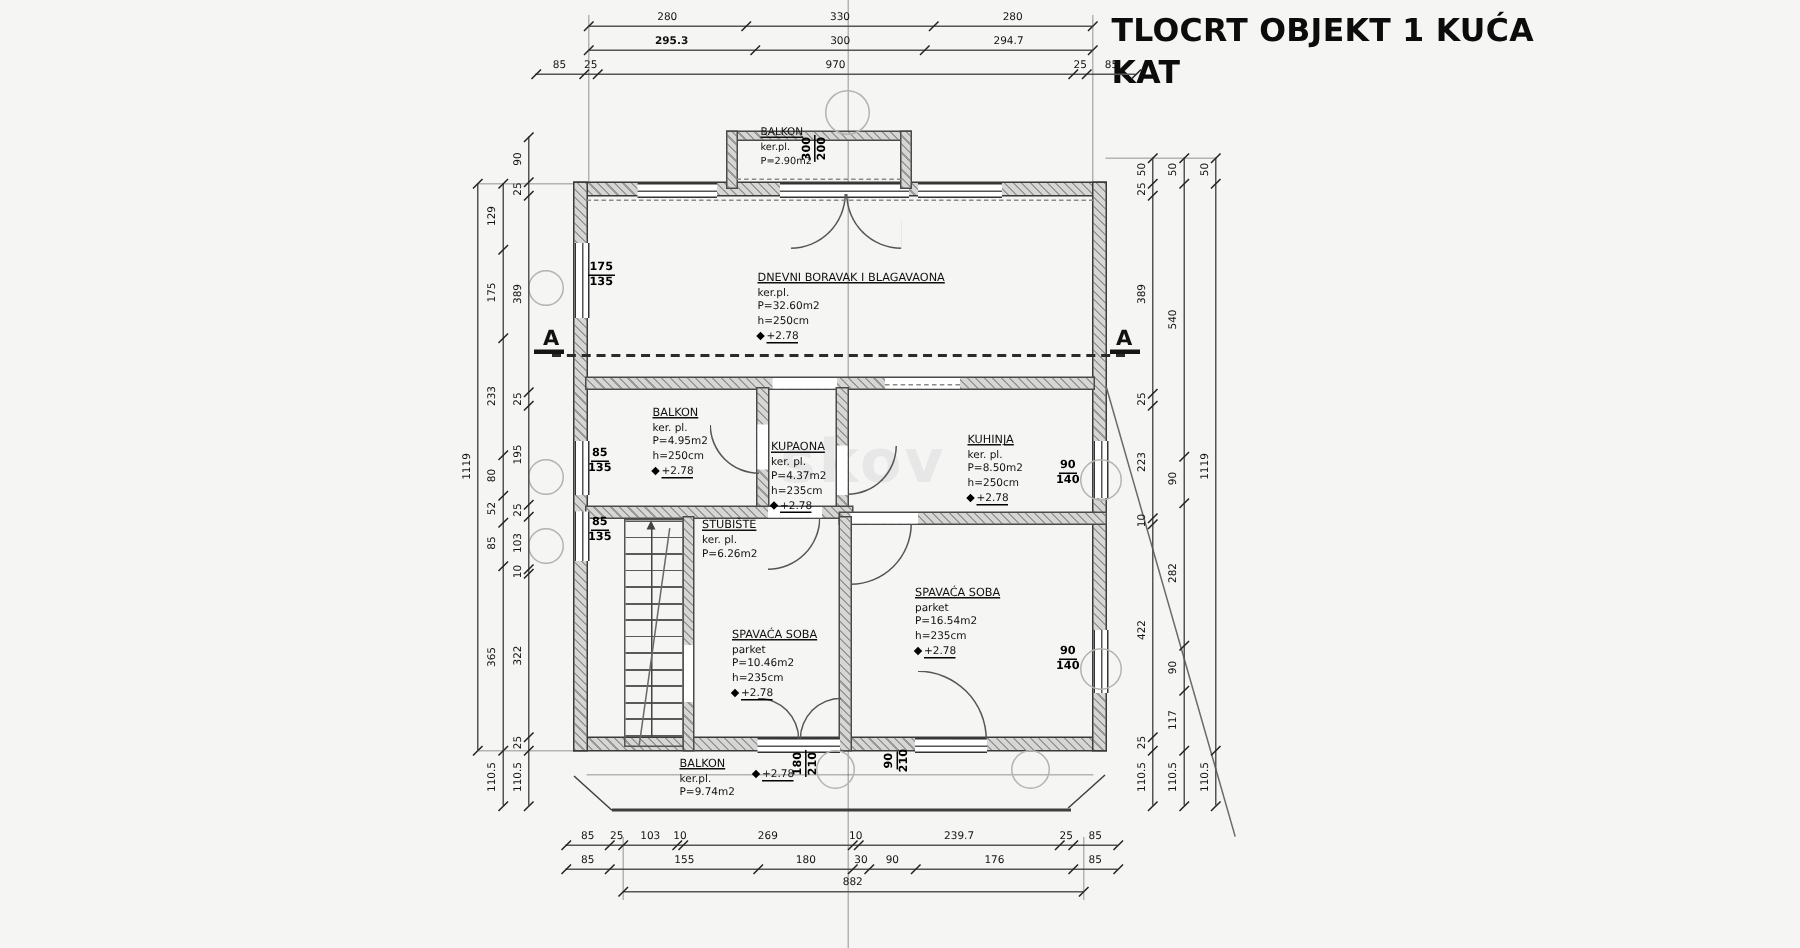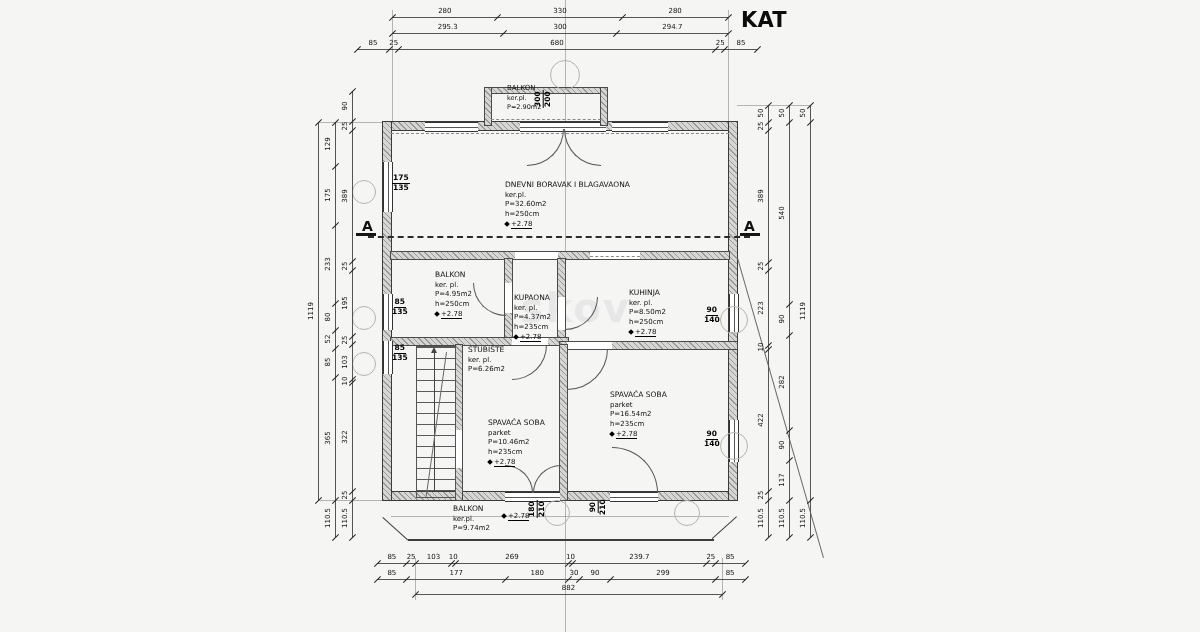--- a/index.html
+++ b/index.html
@@ -17,21 +17,21 @@
   .winv::after{content:"";position:absolute;top:0;bottom:0;left:50%;border-left:1px solid #555;}
   .gaph{position:absolute;height:8px;background:#fff;}
   
   .arc{position:absolute;}
   .arc-ctl{border-right:1px solid #555;border-bottom:1px solid #555;border-radius:0 0 100% 0;}
   .arc-ctr{border-left:1px solid #555;border-bottom:1px solid #555;border-radius:0 0 0 100%;}
   .arc-cbl{border-right:1px solid #555;border-top:1px solid #555;border-radius:0 100% 0 0;}
   .arc-cbr{border-left:1px solid #555;border-top:1px solid #555;border-radius:100% 0 0 0;}
   
   .room{position:absolute;font-size:7px;line-height:1.4;white-space:nowrap;color:#111;}
-  .rname{font-size:7.5px;}
+  .rname{font-size:7.5px;text-decoration:underline;}
   .rlevel .lvlmark{display:inline-block;width:4px;height:4px;background:#000;transform:rotate(45deg);margin-right:2px;}
   .rlevel span.lv{border-bottom:1px solid #000;}
   
   .frac{position:absolute;display:inline-flex;flex-direction:column;align-items:center;font-size:7.5px;font-weight:bold;line-height:1.15;color:#000;}
   .frac .ftop{border-bottom:1px solid #000;padding:0 1px;}
   .vrot{transform:rotate(-90deg);transform-origin:center center;}
   
   .chain{position:absolute;}
   .cline{position:absolute;left:0;top:0;background:#555;}
   .ctick{position:absolute;width:9px;height:1px;background:#222;transform:rotate(-45deg);}
@@ -50,20 +50,21 @@
   .stair-arrow{position:absolute;width:1px;background:#444;}
   .stair-head{position:absolute;width:0;height:0;border-left:3px solid transparent;border-right:3px solid transparent;border-bottom:6px solid #444;}
   .watermark{position:absolute;font-size:40px;color:rgba(110,110,135,.10);font-weight:bold;letter-spacing:2px;}
 </style>
 </head>
 <body>
 
 <div id="stage">
 
   <div class="title">
+    <div>TLOCRT OBJEKT 1 KUĆA</div>
     <div>KAT</div>
   </div>
 
   <div class="watermark" style="left:520px;top:285px;">skov</div>
 
   <div class="xline" style="left:565px;top:0;width:1px;height:632px;"></div>
 
   <div class="wall" style="left:383px;top:122px;width:354px;height:8px;"></div>
   <div class="wall" style="left:383px;top:492px;width:354px;height:8px;"></div>
   <div class="wall" style="left:383px;top:122px;width:8px;height:378px;"></div>
@@ -163,21 +164,21 @@
   </div>
 
   <div class="room" style="left:514px;top:293px;">
     <div class="rname">KUPAONA</div>
     <div>ker. pl.</div>
     <div>P=4.37m2</div>
     <div>h=235cm</div>
     <div class="rlevel"><span class="lvlmark"></span><span class="lv">+2.78</span></div>
   </div>
 
-  <div class="room" style="left:629px;top:288px;">
+  <div class="room" style="left:645px;top:288px;">
     <div class="rname">KUHINJA</div>
     <div>ker. pl.</div>
     <div>P=8.50m2</div>
     <div>h=250cm</div>
     <div class="rlevel"><span class="lvlmark"></span><span class="lv">+2.78</span></div>
   </div>
 
   <div class="room" style="left:468px;top:345px;">
     <div class="rname">STUBIŠTE</div>
     <div>ker. pl.</div>
@@ -249,35 +250,35 @@
       <span class="dlab" style="left: 52.8539px;">280</span>
       <span class="dlab" style="left: 168px;">330</span>
       <span class="dlab" style="left: 283.146px;">280</span>
     </div>
   <div class="chain" style="left:392px;top:33px;">
       <div class="cline" style="width: 336px; height: 1px;"></div>
       <div class="ctick" style="left: -4.5px; top: 0px;"></div>
       <div class="ctick" style="left: 106.984px; top: 0px;"></div>
       <div class="ctick" style="left: 220.242px; top: 0px;"></div>
       <div class="ctick" style="left: 331.5px; top: 0px;"></div>
-      <span class="dlab" style="left: 55.742px;">295.3</span>
+      <span class="dlab" style="left: 55.742px; font-weight: bold;">295.3</span>
       <span class="dlab" style="left: 168.113px;">300</span>
       <span class="dlab" style="left: 280.371px;">294.7</span>
     </div>
   <div class="chain" style="left:357px;top:49px;">
       <div class="cline" style="width: 400px; height: 1px;"></div>
       <div class="ctick" style="left: -4.5px; top: 0px;"></div>
       <div class="ctick" style="left: 27.5755px; top: 0px;"></div>
       <div class="ctick" style="left: 37.0094px; top: 0px;"></div>
       <div class="ctick" style="left: 353.991px; top: 0px;"></div>
       <div class="ctick" style="left: 363.425px; top: 0px;"></div>
       <div class="ctick" style="left: 395.5px; top: 0px;"></div>
       <span class="dlab" style="left: 16.0377px;">85</span>
       <span class="dlab" style="left: 36.7925px;">25</span>
-      <span class="dlab" style="left: 200px;">680</span>
+      <span class="dlab" style="left: 200px;">970</span>
       <span class="dlab" style="left: 363.208px;">25</span>
       <span class="dlab" style="left: 383.962px;">85</span>
     </div>
   <div class="chain" style="left:377px;top:563px;">
       <div class="cline" style="width: 368px; height: 1px;"></div>
       <div class="ctick" style="left: -4.5px; top: 0px;"></div>
       <div class="ctick" style="left: 25.248px; top: 0px;"></div>
       <div class="ctick" style="left: 33.9974px; top: 0px;"></div>
       <div class="ctick" style="left: 70.0449px; top: 0px;"></div>
       <div class="ctick" style="left: 73.5447px; top: 0px;"></div>
@@ -300,25 +301,25 @@
       <div class="cline" style="width: 368px; height: 1px;"></div>
       <div class="ctick" style="left: -4.5px; top: 0px;"></div>
       <div class="ctick" style="left: 25.2338px; top: 0px;"></div>
       <div class="ctick" style="left: 124.23px; top: 0px;"></div>
       <div class="ctick" style="left: 187.196px; top: 0px;"></div>
       <div class="ctick" style="left: 197.69px; top: 0px;"></div>
       <div class="ctick" style="left: 229.173px; top: 0px;"></div>
       <div class="ctick" style="left: 333.766px; top: 0px;"></div>
       <div class="ctick" style="left: 363.5px; top: 0px;"></div>
       <span class="dlab" style="left: 14.8669px;">85</span>
-      <span class="dlab" style="left: 79.2319px;">177</span>
+      <span class="dlab" style="left: 79.2319px;">155</span>
       <span class="dlab" style="left: 160.213px;">180</span>
       <span class="dlab" style="left: 196.943px;">30</span>
       <span class="dlab" style="left: 217.932px;">90</span>
-      <span class="dlab" style="left: 285.97px;">299</span>
+      <span class="dlab" style="left: 285.97px;">176</span>
       <span class="dlab" style="left: 353.133px;">85</span>
     </div>
   <div class="chain" style="left:415px;top:594px;">
       <div class="cline" style="width: 307px; height: 1px;"></div>
       <div class="ctick" style="left: -4.5px; top: 0px;"></div>
       <div class="ctick" style="left: 302.5px; top: 0px;"></div>
       <span class="dlab" style="left: 153.5px;">882</span>
     </div>
   <div class="chain" style="left:352px;top:91px;">
       <div class="cline" style="width: 1px; height: 446px;"></div>

